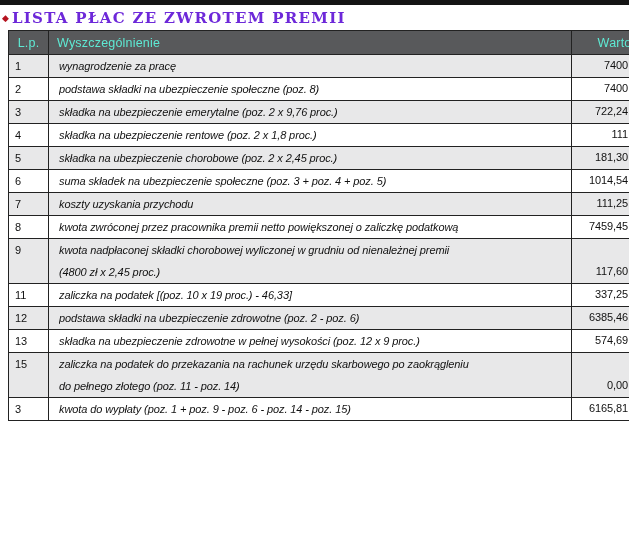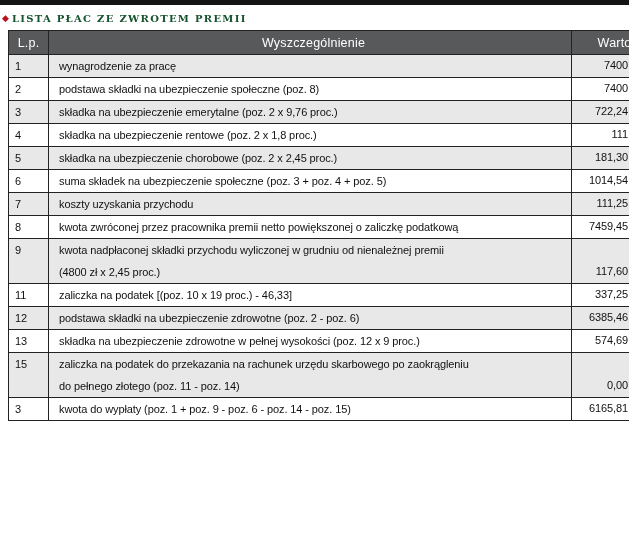--- a/index.html
+++ b/index.html
@@ -24,63 +24,64 @@
   }
   .diamond {
     color: #b5121f;
     font-size: 9px;
     line-height: 9px;
     margin-right: 3px;
   }
   .page-title {
     font-family: "DejaVu Serif", serif;
     font-weight: bold;
-    font-size: 10px;
+    font-size: 15px;
     letter-spacing: 1.3px;
-    color: #14532d;
+    color: #6d28d9;
     white-space: nowrap;
   }
   table.payroll {
     border-collapse: collapse;
     table-layout: fixed;
     margin-left: 8px;
     width: 617px;
     color: #111111;
     font-size: 11px;
     letter-spacing: -0.1px;
   }
   table.payroll th,
   table.payroll td {
     border: 1px solid #222222;
     box-sizing: border-box;
   }
   thead th {
     background: #58595b;
-    color: #ffffff;
+    color: #5eead4;
     font-weight: normal;
     font-size: 12.5px;
     letter-spacing: 0.2px;
     height: 24px;
     text-align: center;
   }
   th.c-num  { width: 40px; }
-  th.c-desc { width: 523px; text-align: center; padding-left: 8px; }
+  th.c-desc { width: 523px; text-align: left; padding-left: 8px; }
   th.c-val  { width: 128px; }
   tbody tr:nth-child(odd) { background: #e8e8e9; }
   tbody tr:nth-child(even){ background: #ffffff; }
   td.c-num {
     vertical-align: top;
     text-align: left;
     padding: 3px 0 0 6px;
     line-height: 17px;
     height: 23px;
   }
   td.c-desc {
     vertical-align: middle;
     padding: 0 2px 0 10px;
+    font-style: italic;
   }
   td.c-desc .line {
     line-height: 22px;
     height: 22px;
     white-space: nowrap;
     overflow: hidden;
   }
   td.c-val {
     vertical-align: bottom;
     text-align: right;
@@ -160,21 +161,21 @@
       <tr>
         <td class="c-num">8</td>
         <td class="c-desc">
           <div class="line">kwota zwróconej przez pracownika premii netto powiększonej o zaliczkę podatkową</div>
         </td>
         <td class="c-val">7459,45</td>
       </tr>
       <tr>
         <td class="c-num">9</td>
         <td class="c-desc">
-          <div class="line">kwota nadpłaconej składki przychodu wyliczonej w grudniu od nienależnej premii</div>
+          <div class="line">kwota nadpłaconej składki chorobowej wyliczonej w grudniu od nienależnej premii</div>
           <div class="line">(4800 zł x 2,45 proc.)</div>
         </td>
         <td class="c-val">117,60</td>
       </tr>
       <tr>
         <td class="c-num">11</td>
         <td class="c-desc">
           <div class="line">zaliczka na podatek [(poz. 10 x 19 proc.) - 46,33]</div>
         </td>
         <td class="c-val">337,25</td>

